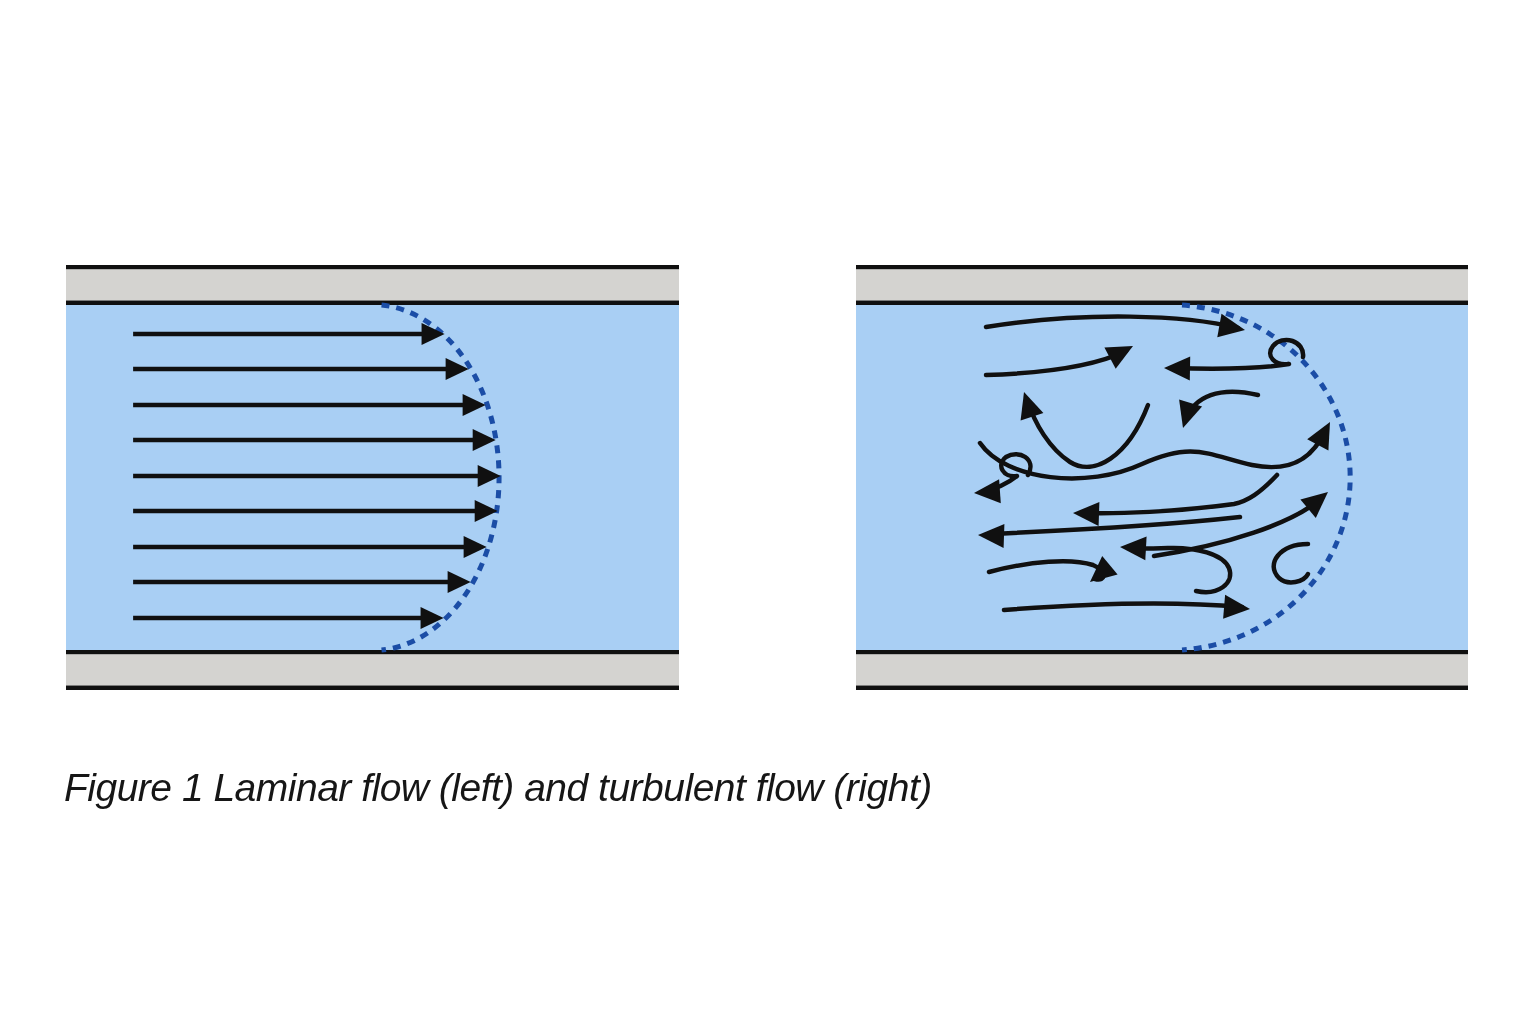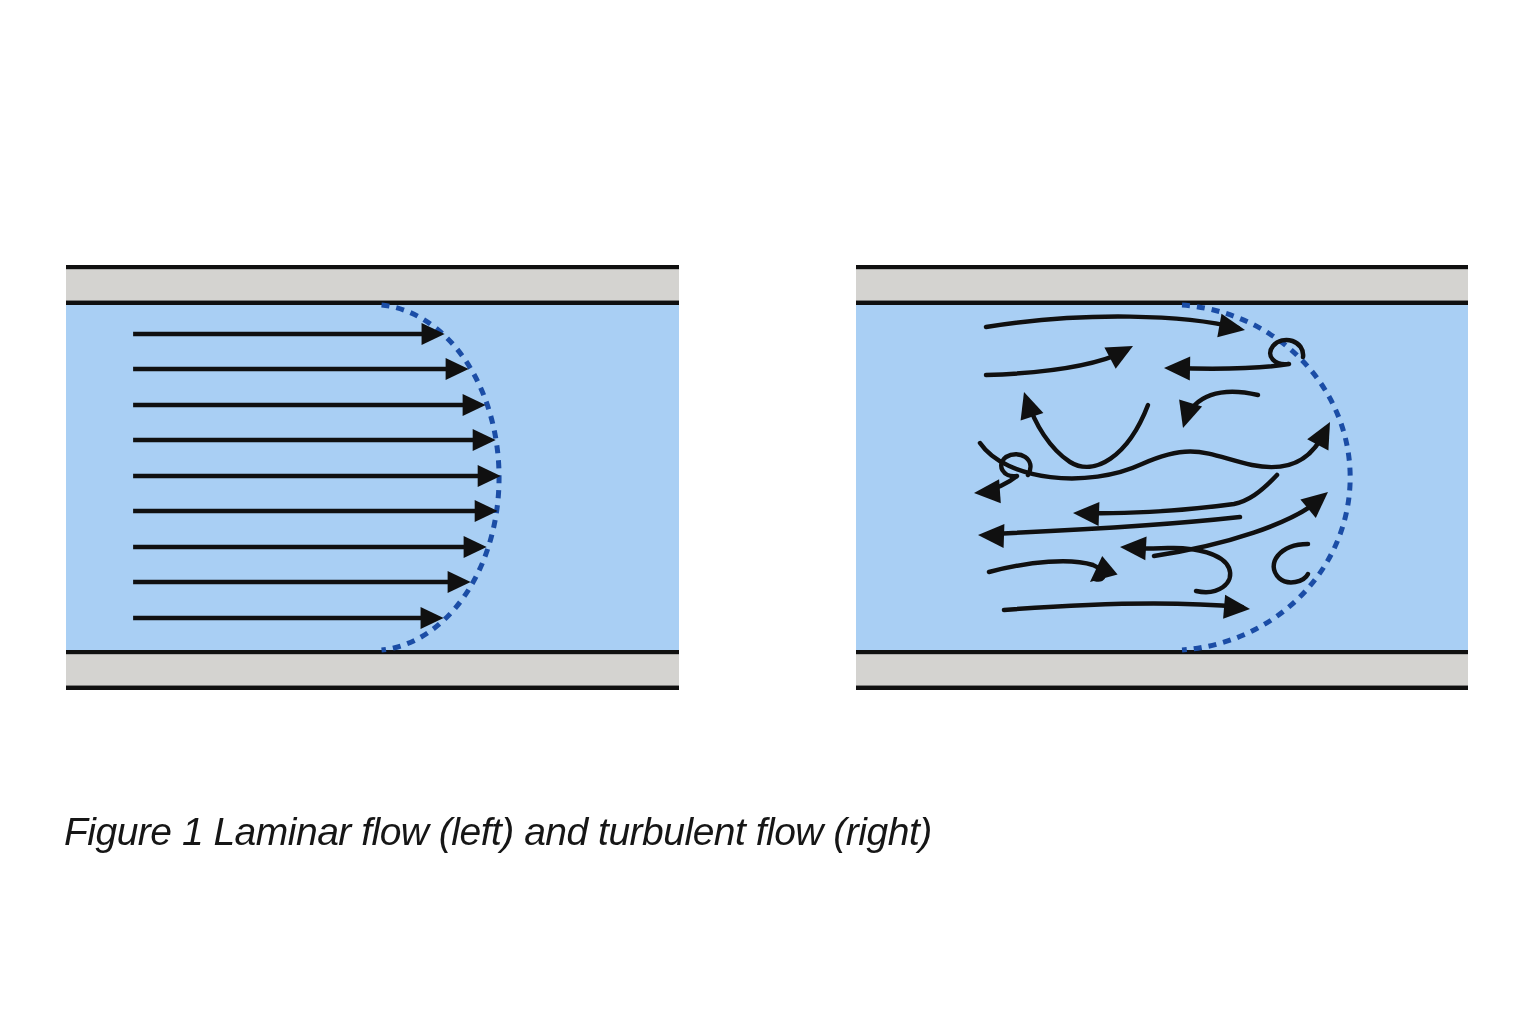--- a/index.html
+++ b/index.html
@@ -36,21 +36,21 @@
   }
   #turbulent-pipe-box {
     left: 856px;
     top: 265px;
     width: 612px;
     height: 425px;
   }
   .figure-caption {
     position: absolute;
     left: 64px;
-    top: 810px;
+    top: 766px;
     width: 1200px;
     font-style: italic;
     font-weight: 500;
     font-size: 39px;
     letter-spacing: -0.5px;
     color: #161616;
     white-space: nowrap;
   }
 </style>
 </head>

